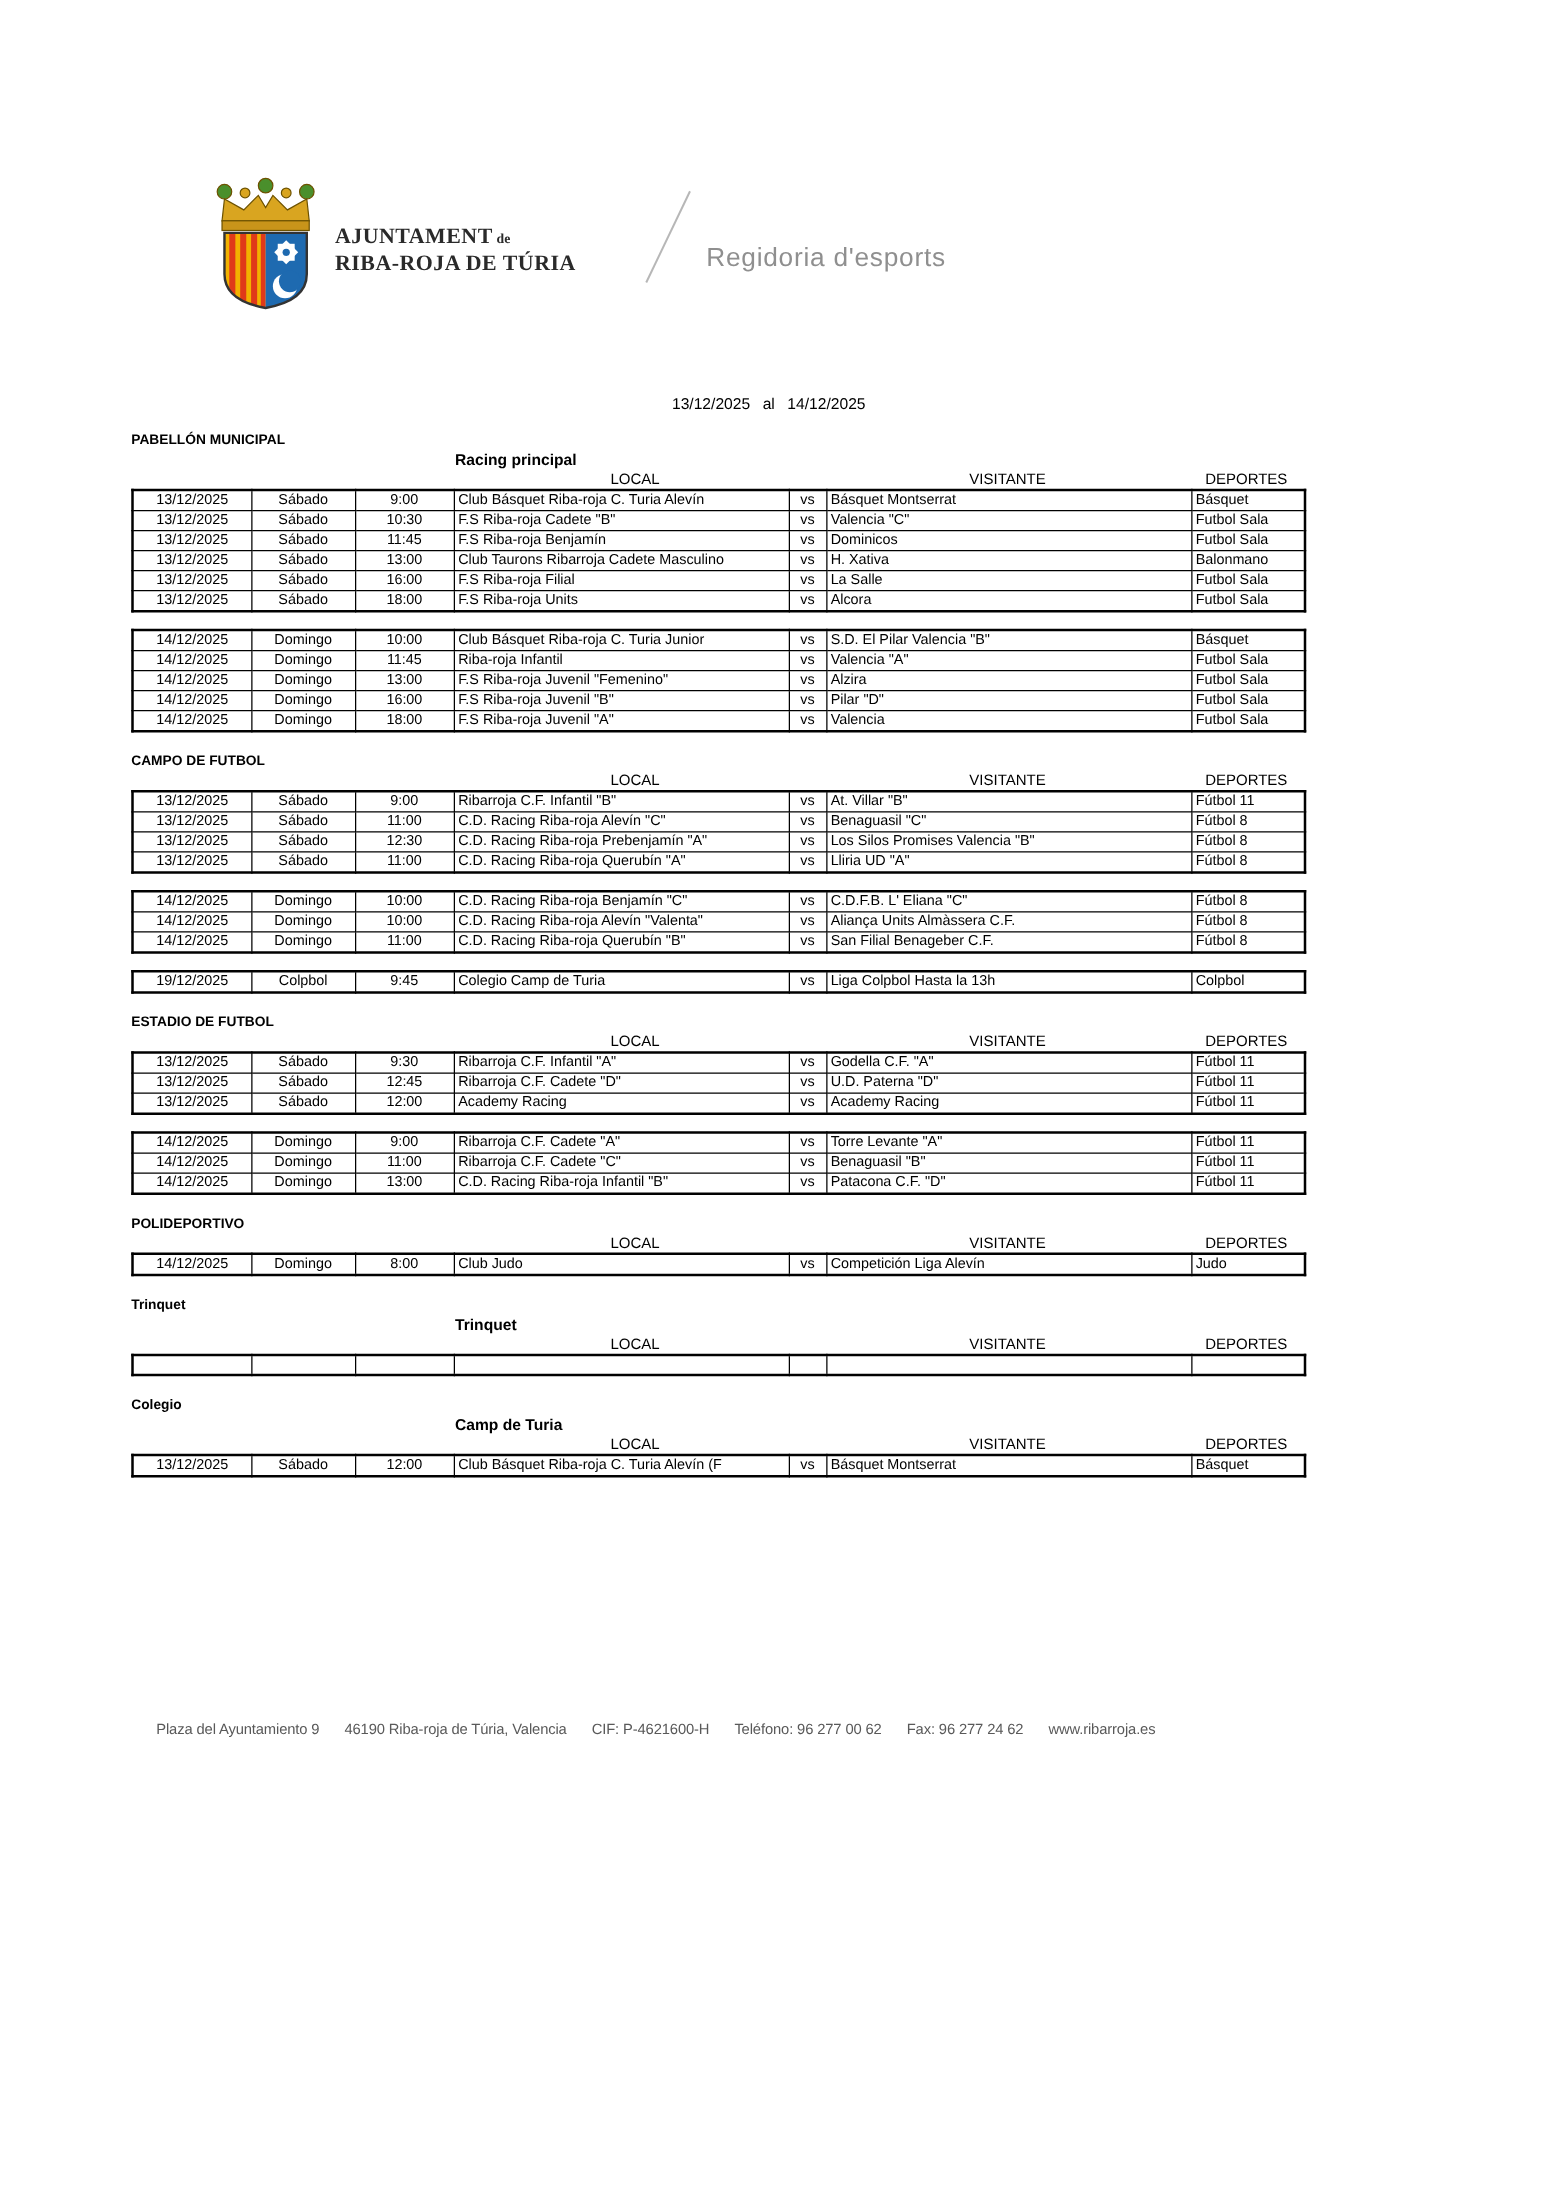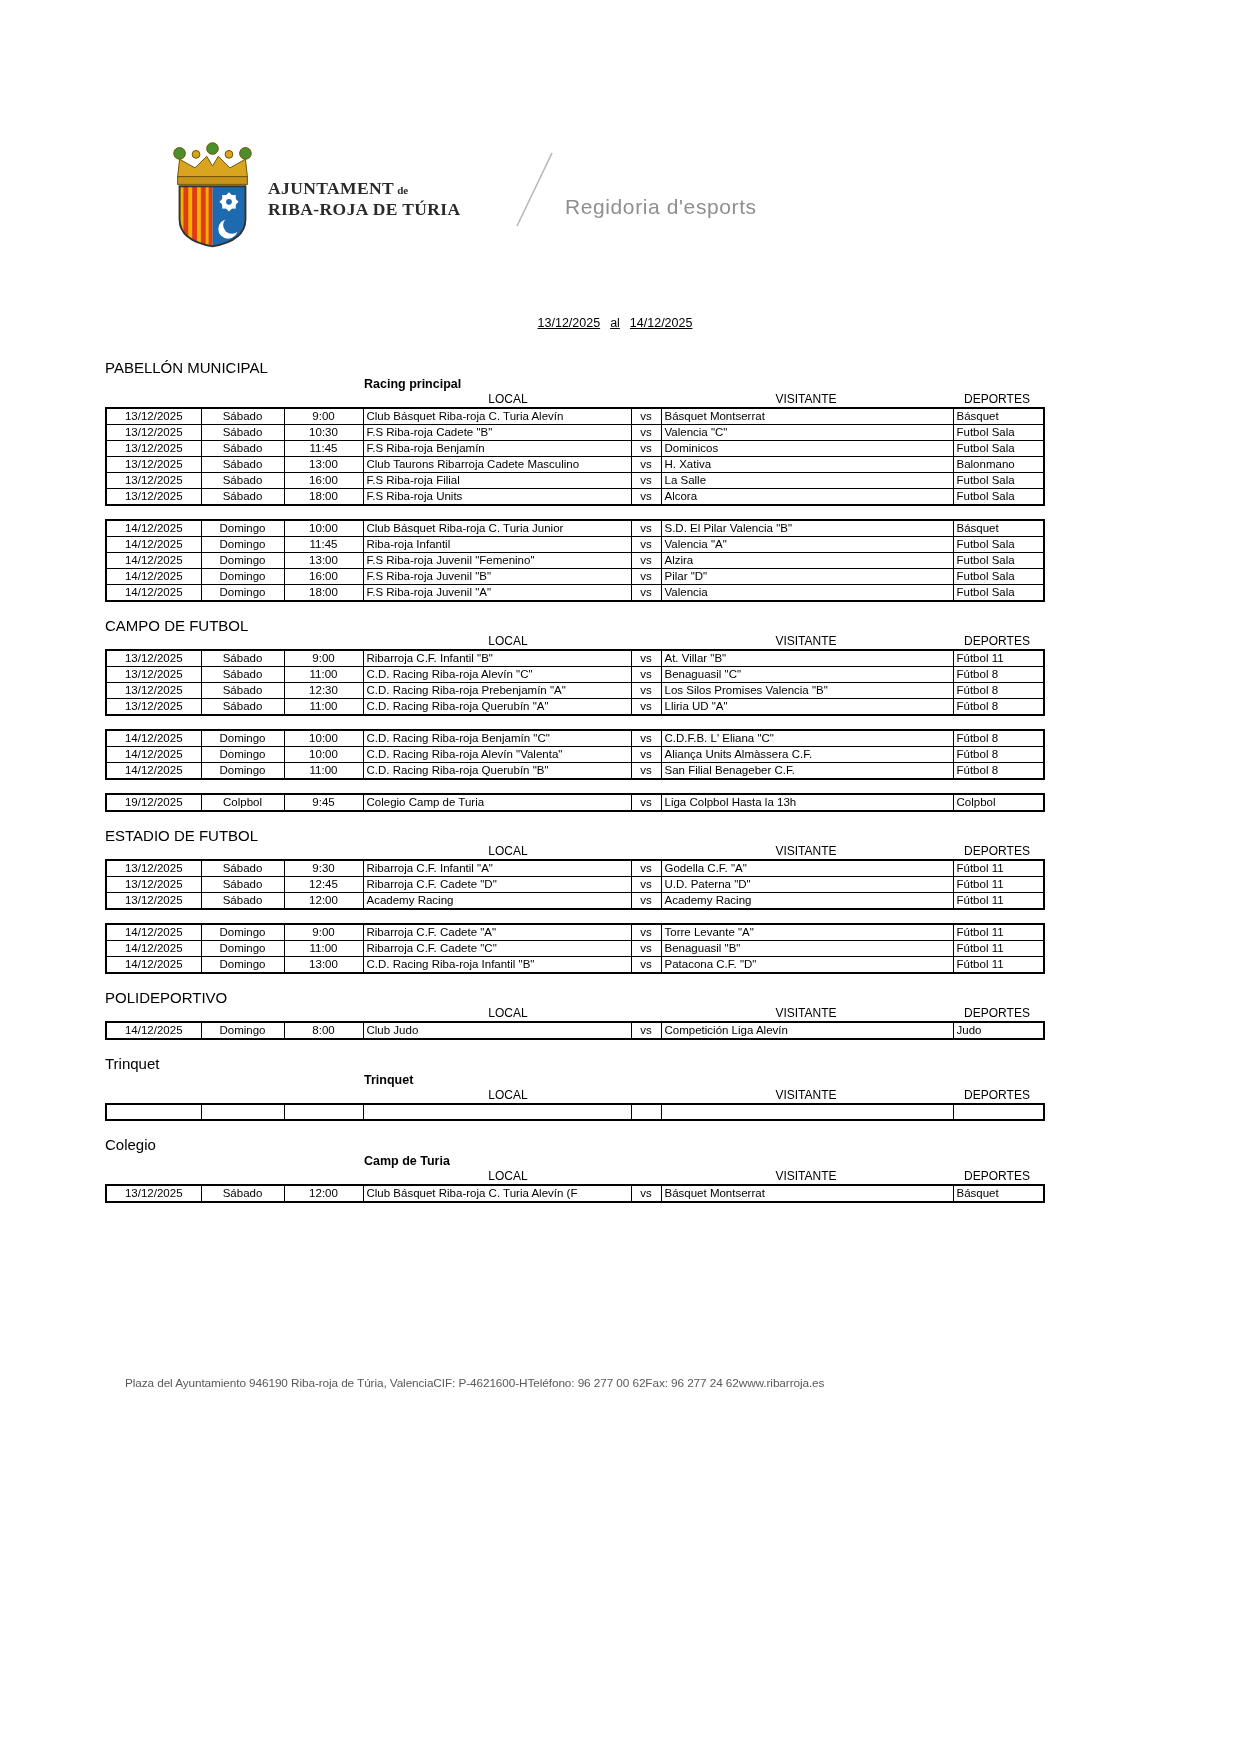--- a/index.html
+++ b/index.html
@@ -25,50 +25,50 @@
     font-size:21px; color:#8f8f8f; letter-spacing:0.6px; white-space:nowrap;
   }
 
   
   .doc-title {
     position:absolute; top:272px; left:0; width:1074px; text-align:center;
     font-size:19px; font-weight:bold; letter-spacing:0.2px; white-space:nowrap;
   }
   .date-range {
     position:absolute; top:316px; left:0; width:1230px; text-align:center;
-    font-size:12.5px; white-space:nowrap;text-decoration:underline;
+    font-size:12.5px; white-space:nowrap;
   }
   .date-range .sep { margin:0 10px; }
 
   
   .sections { position:absolute; left:105px; top:344px; width:940px; }
   .section { margin-top:15px; }
   .section:first-child { margin-top:0; }
-  .sec-heading { font-weight:normal; font-size:15px; line-height:16px; white-space:nowrap;margin-top:16px; }
+  .sec-heading { font-weight:bold; font-size:11px; line-height:16px; white-space:nowrap; }
   .sec-subtitle { font-weight:bold; font-size:12.5px; line-height:16px; margin-left:259px; white-space:nowrap; }
   .col-headers { position:relative; height:15px; font-size:12px; }
   .ch { position:absolute; top:0; transform:translateX(-50%); white-space:nowrap; }
   .ch-local { left:403px; }
   .ch-visitante { left:701px; }
   .ch-deportes { left:892px; }
 
   table.tbl {
     border-collapse:collapse; table-layout:fixed; width:938px;
     border:2px solid #000;
   }
   table.tbl + table.tbl { margin-top:13px; }
   table.tbl td {
     border:1px solid #000; height:16px; line-height:15px;
     font-size:11.5px; padding:0 3px; white-space:nowrap; overflow:hidden;
   }
   td.c0, td.c1, td.c2, td.c4 { text-align:center; padding:0 1px; }
 
   
   .footer {
-    position:absolute; left:125px; top:1376px; display:flex; 
+    position:absolute; left:125px; top:1376px; display:flex; gap:20px;
     font-size:11.8px; color:#595959; letter-spacing:-0.1px; white-space:nowrap;
   }
 </style>
 </head>
 <body>
 
 <div class="page">
 
   <svg class="logo-svg" width="93" height="112" viewBox="0 0 96 112">
     <g stroke="#6d5200" stroke-width="1">

